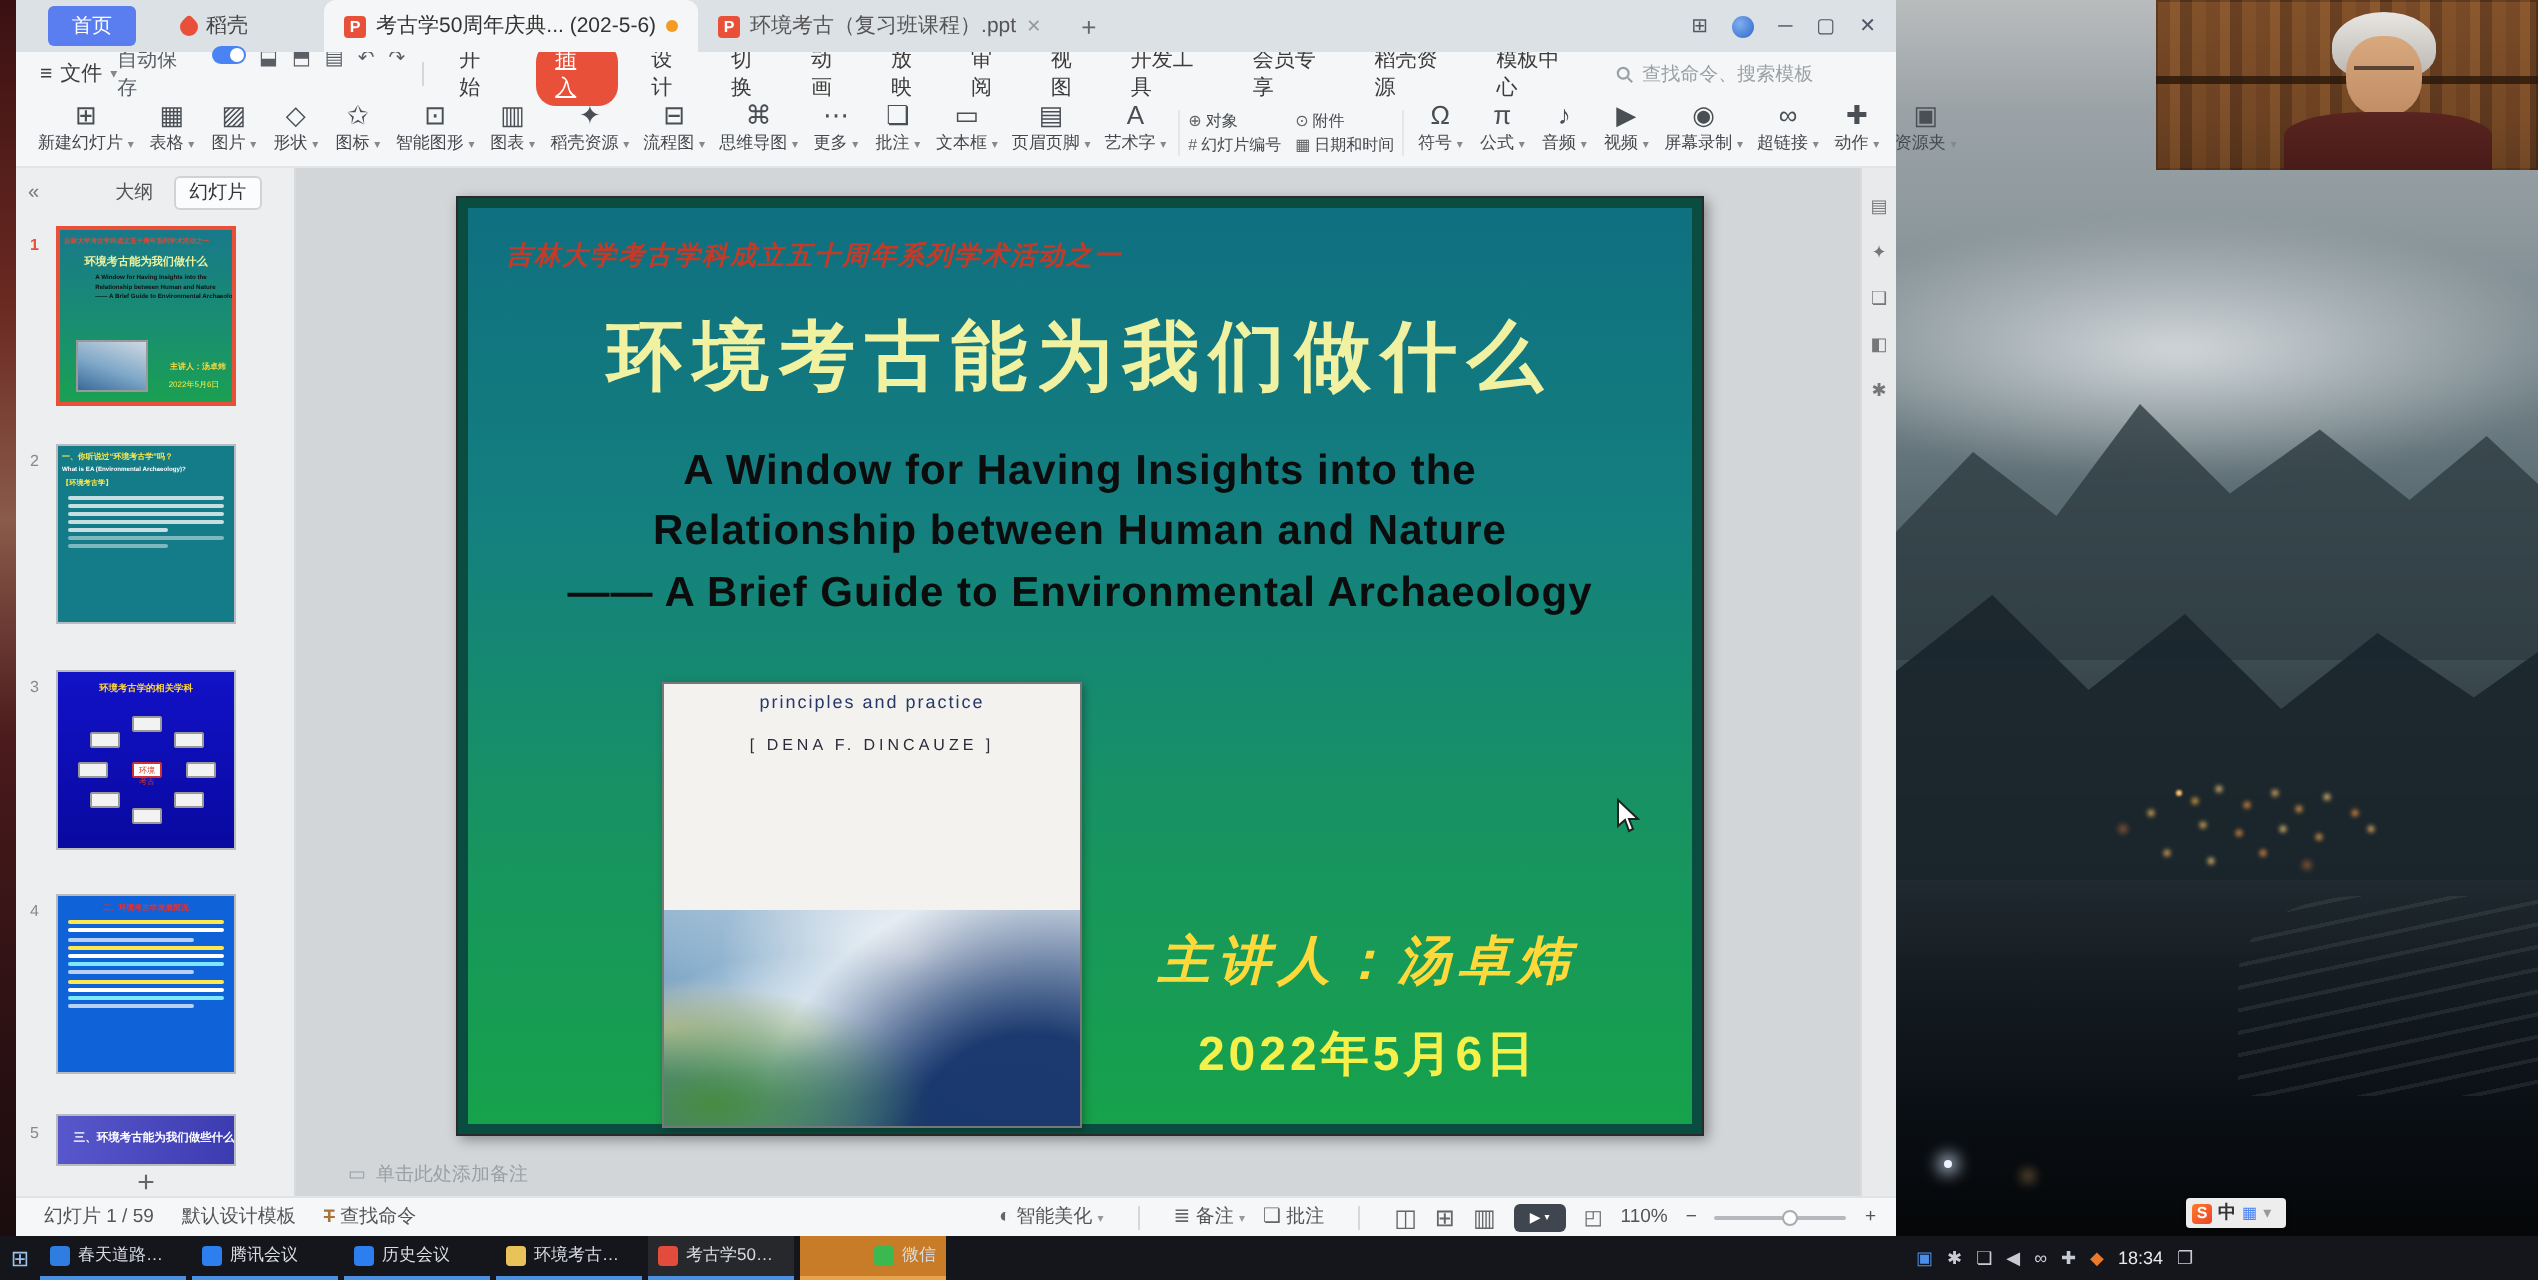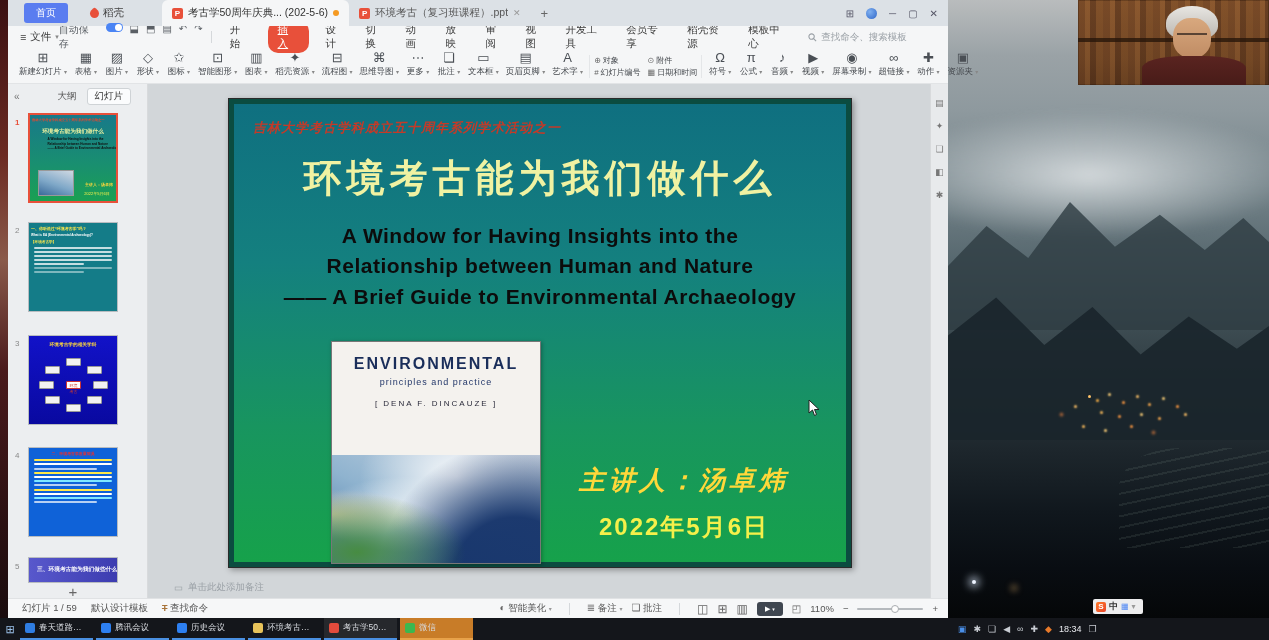--- a/index.html
+++ b/index.html
@@ -179,21 +179,21 @@
   .slider { position:relative; width:66px; height:2px; background:#b5b9bd; border-radius:1px; }
   .knob { position:absolute; left:34px; top:-3px; width:8px; height:8px; border-radius:50%; background:#fdfdfd; border:1px solid #a8acb0; }
 
   
   .taskbar { position:absolute; left:0; top:618px; width:1269px; height:22px; background:#14161b;
     display:flex; align-items:center; }
   .start { width:20px; text-align:center; color:#9ac0e8; font-size:11px; }
   .tb-item { position:relative; display:flex; align-items:center; gap:4px; width:73px; height:22px; padding:0 5px;
     border-bottom:2px solid #4a90e2; }
   .tb-item.pressed { background:rgba(255,255,255,.08); }
-  .tb-item.highlight { background:#c87c28; border-bottom-color:#e8a24a; }
+  .tb-item.highlight { background:#c87c28; border-bottom-color:#e8a24a;justify-content:flex-end; }
   .tb-ico { flex:0 0 auto; width:10px; height:10px; border-radius:2px; background:var(--c,#888); }
   .tb-lab { font-size:8.5px; color:#d8dbe0; white-space:nowrap; overflow:hidden; text-overflow:ellipsis; }
   .tray { position:absolute; left:958px; top:0; height:22px; display:flex; align-items:center; gap:7px;
     color:#c8ccd2; font-size:9px; }
   .tray-time { font-size:9px; color:#e8eaee; }
   .ime { position:absolute; left:1093px; top:599px; width:50px; height:15px; background:rgba(250,250,251,.95);
     border-radius:2px; display:flex; align-items:center; gap:3px; padding:0 3px; box-shadow:0 1px 2px rgba(0,0,0,.4); }
   .ime-logo { width:10px; height:10px; border-radius:2px; background:linear-gradient(135deg,#ff7a2a,#e8452a);
     color:#fff; font-size:8px; font-weight:bold; text-align:center; line-height:10px; }
   .ime-mode { font-size:9px; color:#333; font-weight:bold; }
@@ -533,21 +533,20 @@
       <div class="canvas">
         <div class="slide">
           <div class="eyebrow">吉林大学考古学科成立五十周年系列学术活动之一</div>
           <div class="slide-title">环境考古能为我们做什么</div>
           <div class="slide-sub">
             <div>A Window for Having Insights into the</div>
             <div>Relationship between Human and Nature</div>
             <div>—— A Brief Guide to Environmental Archaeology</div>
           </div>
           <div class="book">
-            <div class="bk-t1">ENVIRONMENTAL</div>
             <div class="bk-sub">principles and practice</div>
             <div class="bk-auth">[ DENA F. DINCAUZE ]</div>
             <div class="bk-photo"></div>
           </div>
           <div class="speaker-blk">
             <div class="speaker">主讲人：汤卓炜</div>
             <div class="sdate">2022年5月6日</div>
           </div>
           <svg class="cursor" width="12" height="18" viewBox="0 0 12 18">
             <polygon points="1,1 1,14 4.5,11 6.5,16.5 8.5,15.5 6.5,10.5 11,10.5" fill="#fff" stroke="#222" stroke-width="1"></polygon>

